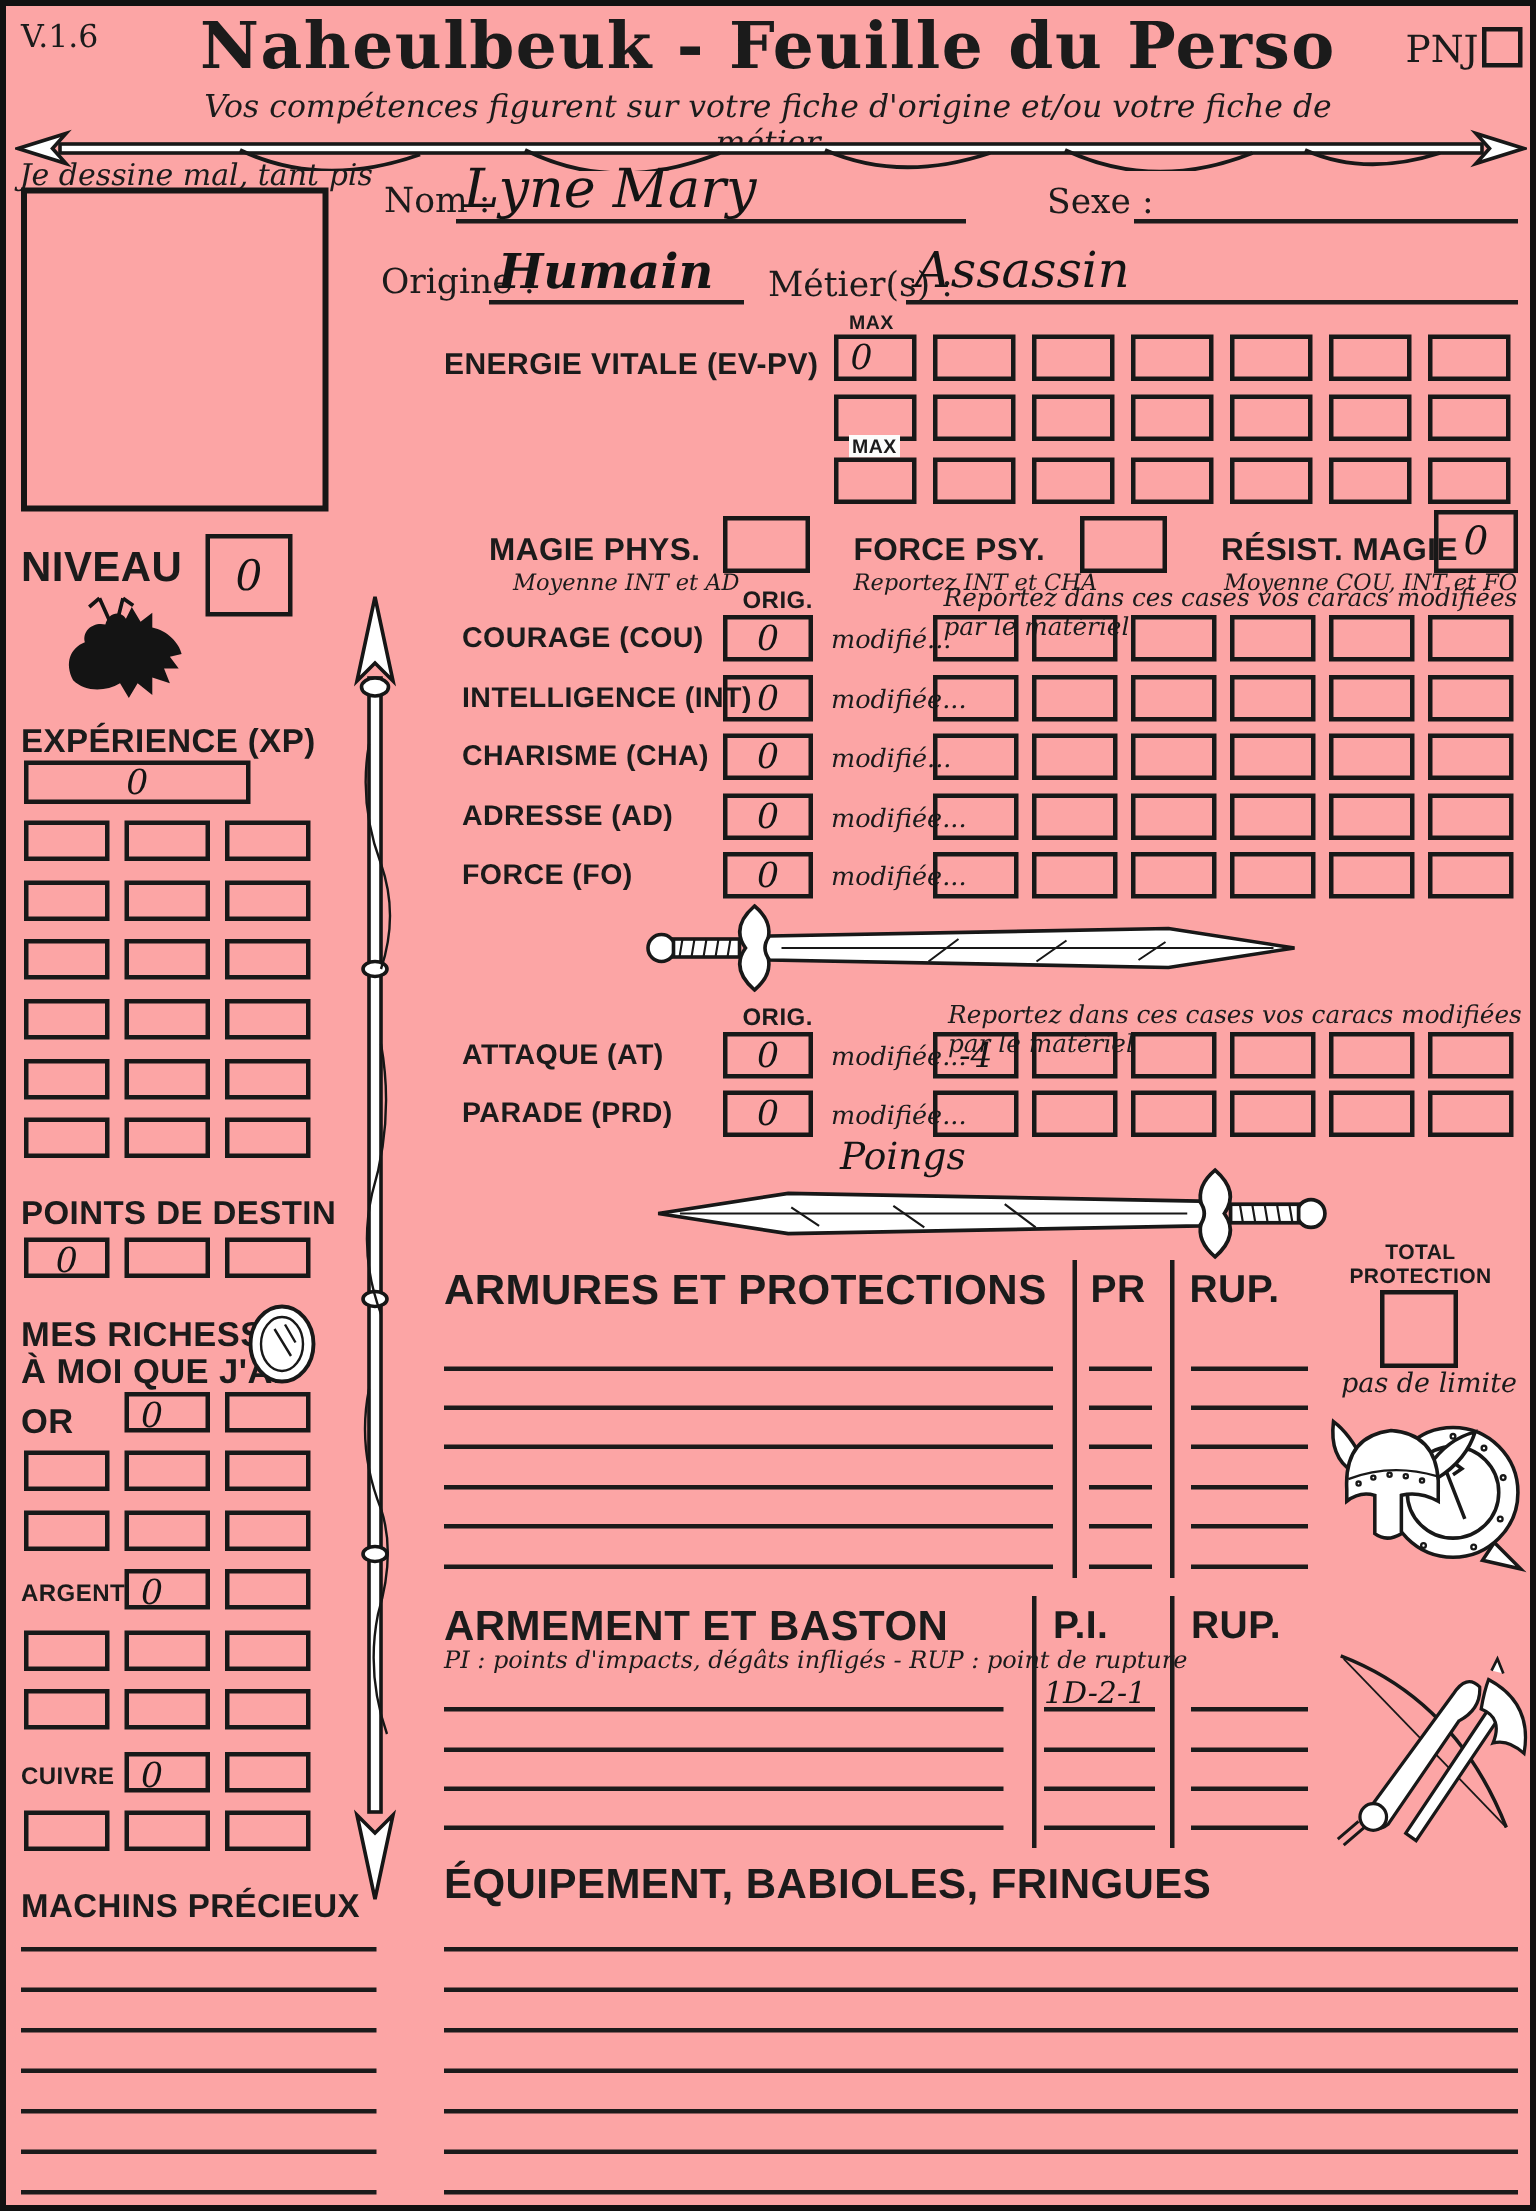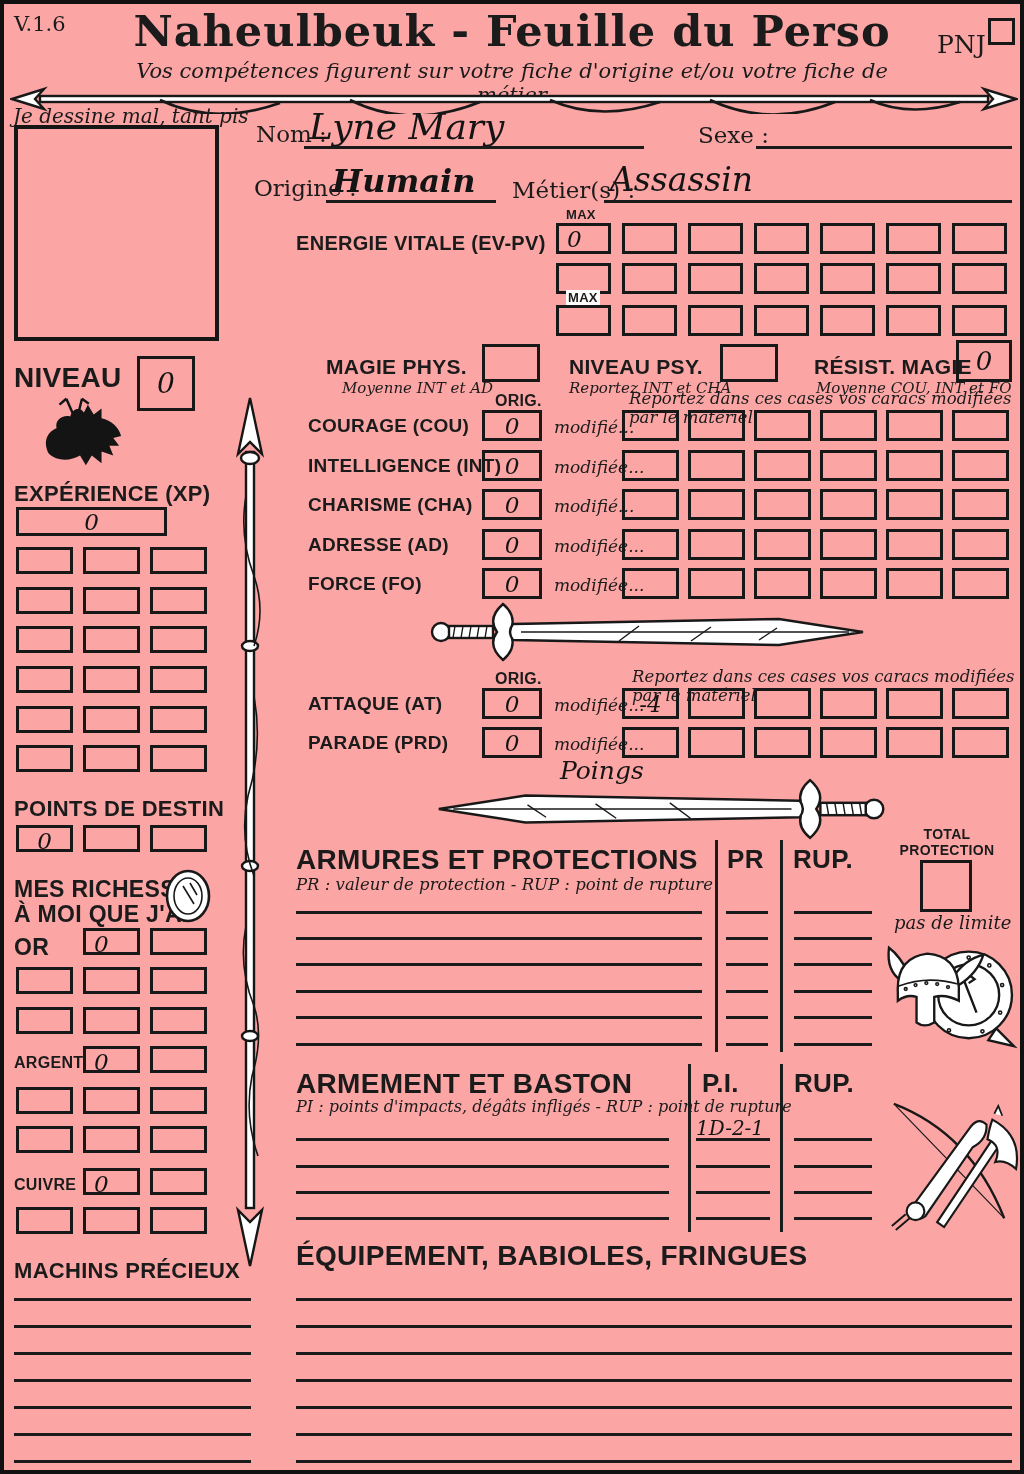--- a/index.html
+++ b/index.html
@@ -27,21 +27,21 @@
   .modboxes{position:absolute;left:618px;top:0;display:flex;gap:9px}
   svg{display:block}
 </style>
 </head>
 <body>
 
 <div id="page">
 
   <div class="r srf" style="left:10px;top:8px;font-size:21px">V.1.6</div>
   <div class="r srf c" style="left:120px;right:120px;top:2px;font-size:43px;font-weight:bold;letter-spacing:1px">Naheulbeuk - Feuille du Perso</div>
-  <div class="r srf" style="left:933px;top:26px;font-size:25px">PNJ</div>
+  <div class="r srf" style="left:933px;top:14px;font-size:25px">PNJ</div>
   <div class="r bx" style="left:984px;top:14px;width:27px;height:27px"></div>
   <div class="r scr c" style="left:100px;right:100px;top:55px;font-size:21px">Vos compétences figurent sur votre fiche d'origine et/ou votre fiche de métier</div>
 
   <div class="r" style="left:6px;top:80px">
     <svg width="1008" height="30" viewBox="0 0 1008 30">
       <g fill="#fff" stroke="#181818" stroke-width="2.4">
         <polygon points="2,15 34,5 25,15 34,25"></polygon>
         <polygon points="1006,15 974,5 983,15 974,25"></polygon>
         <rect x="30" y="12" width="948" height="6"></rect>
       </g>
@@ -233,21 +233,21 @@
       <div class="bx ebx"></div>
       <div class="bx ebx"></div>
       <div class="bx ebx"></div>
       <div class="bx ebx"></div>
   </div>
 
   <div class="r head" style="left:322px;top:351px;font-size:21px">MAGIE PHYS.</div>
   <div class="r bx" style="left:478px;top:340px;width:58px;height:38px"></div>
   <div class="r scr" style="left:338px;top:375px;font-size:15px">Moyenne INT et AD</div>
 
-  <div class="r head" style="left:565px;top:351px;font-size:21px">NIVEAU PSY.</div>
+  <div class="r head" style="left:565px;top:351px;font-size:21px">FORCE PSY.</div>
   <div class="r bx" style="left:716px;top:340px;width:58px;height:38px"></div>
   <div class="r scr" style="left:565px;top:375px;font-size:15px">Reportez INT et CHA</div>
 
   <div class="r head" style="left:810px;top:351px;font-size:21px">RÉSIST. MAGIE</div>
   <div class="r bx c" style="left:952px;top:336px;width:56px;height:42px"><span class="hand" style="font-size:26px;line-height:36px">0</span></div>
   <div class="r scr" style="left:812px;top:375px;font-size:15px">Moyenne COU, INT et FO</div>
 
   <div class="r head" style="left:491px;top:388px;font-size:16px">ORIG.</div>
   <div class="r scr" style="left:625px;top:385px;font-size:16.5px">Reportez dans ces cases vos caracs modifiées par le matériel</div>
 
@@ -376,21 +376,20 @@
         <g fill="none" stroke="#181818" stroke-width="1.4">
           <path d="M26,26 l-2,12 M34,26 l-2,12 M42,26 l-2,12 M50,26 l-2,12 M58,26 l-2,12"></path>
           <path d="M92,32 L420,32"></path>
           <path d="M190,41 l20,-15 M262,41 l20,-14 M330,40 l18,-12"></path>
         </g>
       </g>
     </svg>
   </div>
 
   <div class="r head" style="left:292px;top:840px;font-size:28px">ARMURES ET PROTECTIONS</div>
-  <div class="r scr" style="left:292px;top:871px;font-size:16.5px">PR : valeur de protection - RUP : point de rupture</div>
   <div class="r vl" style="left:711px;top:836px;height:212px"></div>
   <div class="r vl" style="left:776px;top:836px;height:212px"></div>
   <div class="r head" style="left:723px;top:840px;font-size:26px">PR</div>
   <div class="r head" style="left:789px;top:840px;font-size:26px">RUP.</div>
 
   <div class="r head c" style="left:894px;top:822px;width:98px;font-size:14px">TOTAL</div>
   <div class="r head c" style="left:894px;top:838px;width:98px;font-size:14px">PROTECTION</div>
   <div class="r bx c" style="left:916px;top:856px;width:52px;height:52px"><span class="hand" style="font-size:24px;line-height:46px"></span></div>
   <div class="r scr" style="left:890px;top:908px;font-size:18px">pas de limite</div>
 

